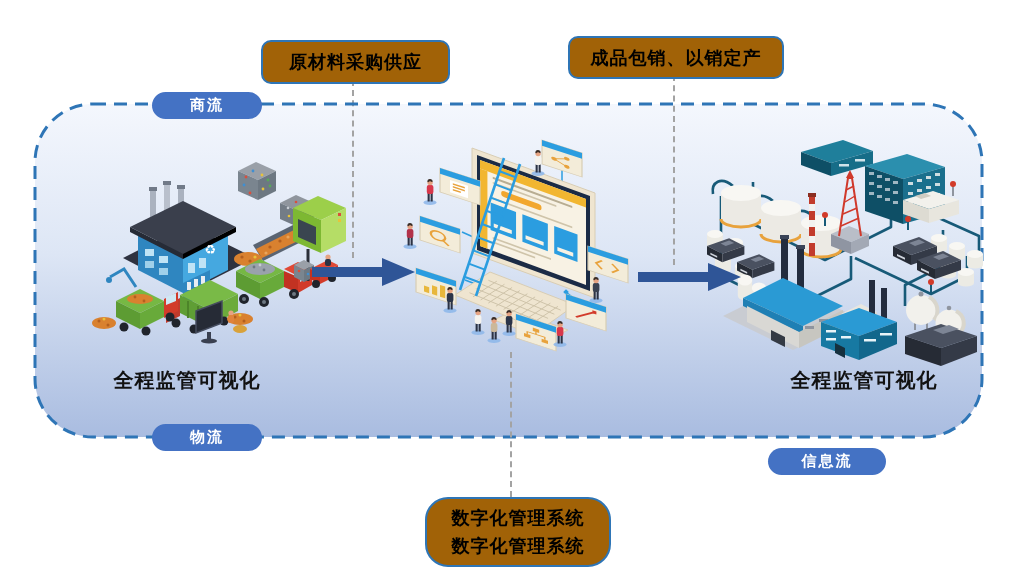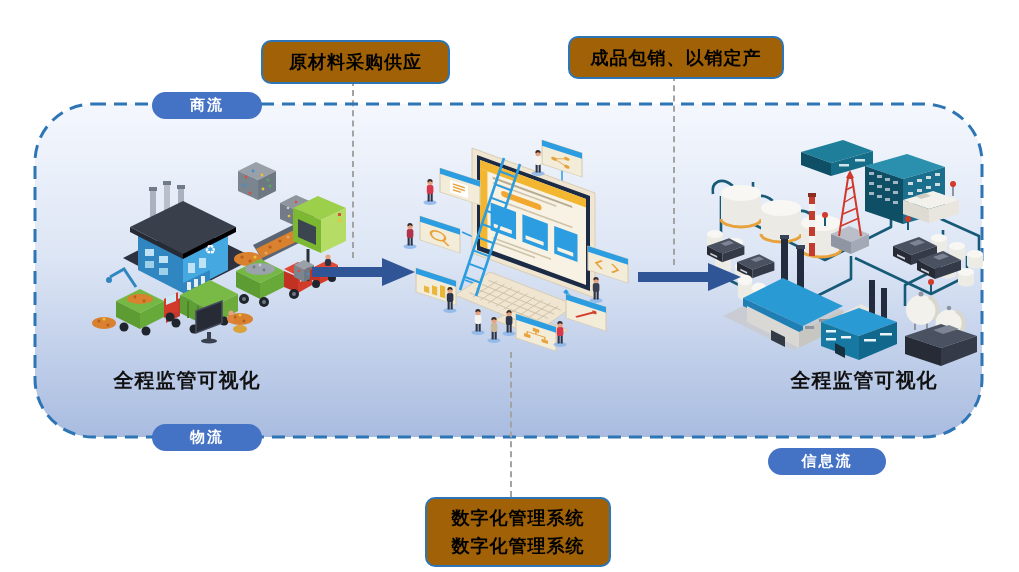--- a/index.html
+++ b/index.html
@@ -11,21 +11,21 @@
   .pill{position:absolute;z-index:6;background:#4472C4;color:#fff;font-weight:bold;font-size:15px;
         height:27px;border-radius:14px;display:flex;align-items:center;justify-content:center;letter-spacing:2px;}
   #pill-shangliu{left:152px;top:92px;width:110px;}
   #pill-zijinliu{left:776px;top:92px;width:118px;}
   #pill-wuliu{left:152px;top:424px;width:110px;}
   #pill-xinxiliu{left:768px;top:440px;width:118px;margin-top:8px;}
   .callout{position:absolute;z-index:6;background:#a16207;border:2.5px solid #2E75B6;border-radius:10px;
         display:flex;align-items:center;justify-content:center;font-weight:bold;color:#000;font-size:18px;letter-spacing:1px;}
   #callout-procurement{left:261px;top:40px;width:185px;height:40px;}
   #callout-sales{left:568px;top:36px;width:212px;height:39px;}
-  #callout-digital{left:425px;top:497px;width:182px;height:66px;flex-direction:column;line-height:28px;}
+  #callout-digital{left:425px;top:497px;width:182px;height:66px;flex-direction:column;line-height:28px;border-radius:23px;}
   .vline{position:absolute;width:0;border-left:2px dashed #a3a3a3;z-index:1;}
   #vline-procurement{left:352px;top:80px;height:178px;}
   #vline-sales{left:673px;top:75px;height:190px;}
   #vline-digital{left:510px;top:352px;height:145px;z-index:3;}
   .node-label{position:absolute;z-index:5;font-weight:bold;font-size:20px;color:#111;text-align:center;letter-spacing:1px;}
   #label-upstream{left:97px;top:367px;width:180px;}
   #label-cloud{left:428px;top:367px;width:160px;}
   #label-downstream{left:754px;top:367px;width:220px;}
   .flow-arrow{position:absolute;z-index:4;}
   #arrow-1{left:310px;top:257px;}

